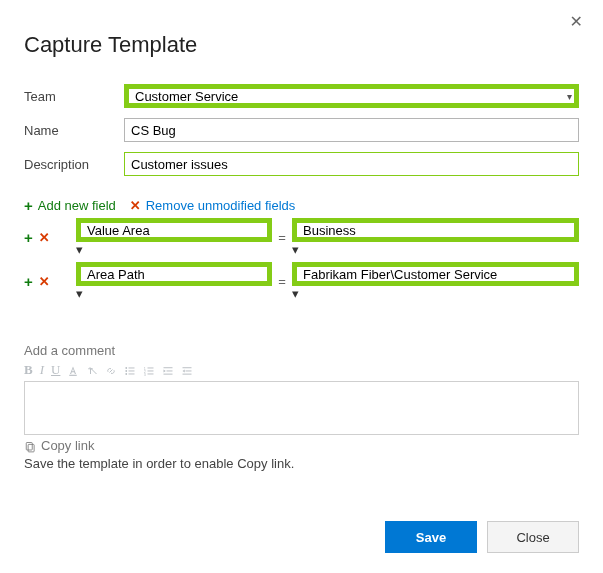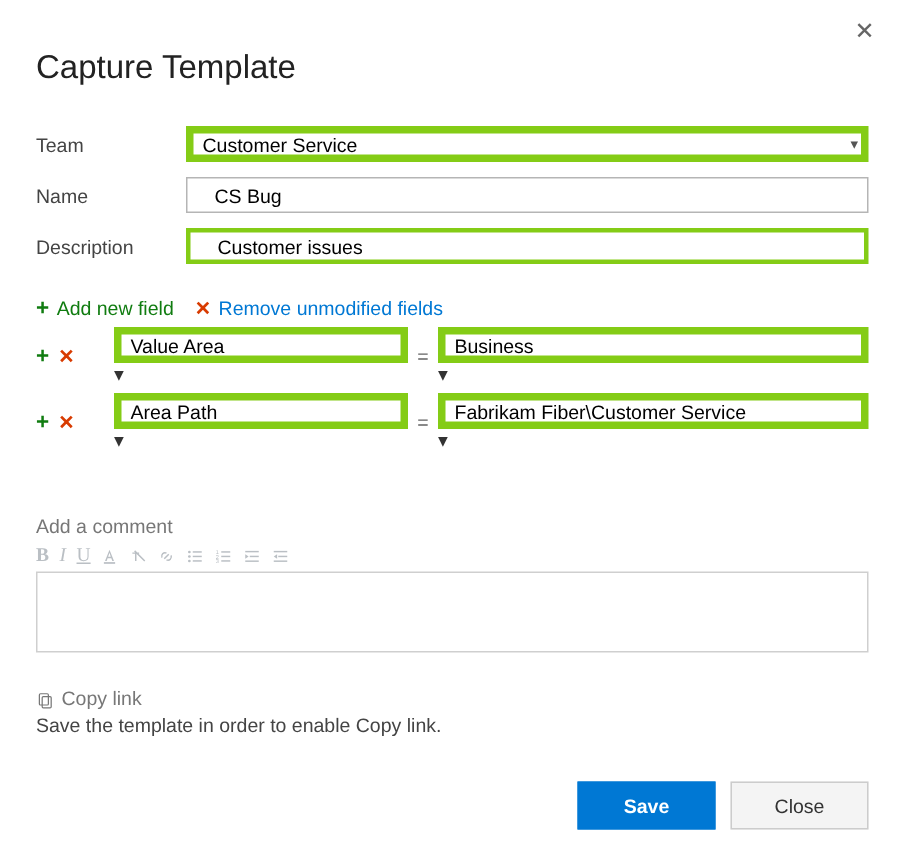--- a/index.html
+++ b/index.html
@@ -2,22 +2,22 @@
 <html><head>
 <meta charset="utf-8">
 <style>
   * { box-sizing: border-box; }
   body { margin: 0; font-family: "Segoe UI", sans-serif; font-size: 13px; color: #333; background: #fff; }
   .dialog { width: 603px; height: 573px; padding: 18px 24px 20px 24px; position: relative; }
   .close-btn { position: absolute; top: 14px; right: 20px; font-size: 16px; color: #666; cursor: pointer; line-height: 1; }
   h1 { font-size: 22px; font-weight: 300; color: #222; margin: 14px 0 26px 0; }
   .form-row { display: flex; align-items: center; margin-bottom: 10px; }
   .form-label { width: 100px; font-size: 13px; color: #444; }
-  .form-input { flex: 1; height: 24px; padding: 0 18px; border: 1px solid #b5b5b5; font-size: 13px; font-family: inherit; }
-  .form-input.focused { border: 3px solid #84cc16; }
+  .form-input { flex: 1; height: 24px; padding: 0 6px; border: 1px solid #b5b5b5; font-size: 13px; font-family: inherit; }
+  .form-input.focused { border: 1px solid #84cc16; }
   .select-wrap { flex: 1; position: relative; }
   .select-wrap .chev { position: absolute; right: 7px; top: 50%; transform: translateY(-50%); pointer-events: none; color: #555; font-size: 10px; }
   .select-input { width: 100%; height: 24px; padding: 0 22px 0 6px; border: 5px solid #84cc16; font-size: 13px; font-family: inherit; }
   .actions-row { margin-top: 22px; display: flex; align-items: center; gap: 14px; }
   .link-green { color: #107c10; font-size: 13px; cursor: pointer; display: inline-flex; align-items: center; gap: 5px; }
   .link-blue { color: #0078d4; font-size: 13px; cursor: pointer; display: inline-flex; align-items: center; gap: 5px; }
   .plus-ic { color: #107c10; font-weight: bold; font-size: 15px; line-height: 1; }
   .x-ic { color: #d83b01; font-weight: bold; font-size: 13px; line-height: 1; }
   .field-headers { display: flex; margin-top: 8px; margin-left: 52px; }
   .field-headers .hcol1 { width: 196px; font-size: 13px; color: #444; }
@@ -29,21 +29,21 @@
   .eq { width: 20px; text-align: center; color: #666; }
   .val-sel { flex: 1; position: relative; }
   .comment-section { margin-top: 42px; }
   .comment-label { font-size: 13px; color: #777; margin-bottom: 4px; }
   .toolbar { display: flex; gap: 7px; color: #babfc4; font-size: 13px; align-items: center; margin-bottom: 3px; }
   .toolbar span { cursor: default; }
   .tb-b { font-weight: bold; font-family: serif; }
   .tb-i { font-style: italic; font-family: serif; }
   .tb-u { text-decoration: underline; font-family: serif; }
   .comment-area { width: 100%; height: 54px; border: 1px solid #cfcfcf; resize: none; font-family: inherit; font-size: 13px; padding: 4px; }
-  .copylink { margin-top: 20px; color: #777; font-size: 13px; display: inline-flex; align-items: center; gap: 5px; cursor: default; }
+  .copylink { color: #777; font-size: 13px; display: inline-flex; align-items: center; gap: 5px; cursor: default; }
   .helper { margin-top: 3px; color: #444; font-size: 13px; }
   .footer { position: absolute; bottom: 20px; right: 24px; display: flex; gap: 10px; }
   .btn { height: 32px; min-width: 92px; padding: 0 18px; border: 1px solid #ccc; background: #f4f4f4; font-size: 13px; font-family: inherit; cursor: pointer; color: #333; }
   .btn-primary { background: #0078d4; border-color: #0078d4; color: #fff; font-weight: 600; }
   svg.ic { width: 12px; height: 12px; vertical-align: middle; }
 </style>
 </head>
 <body>
 
 <div class="dialog">

